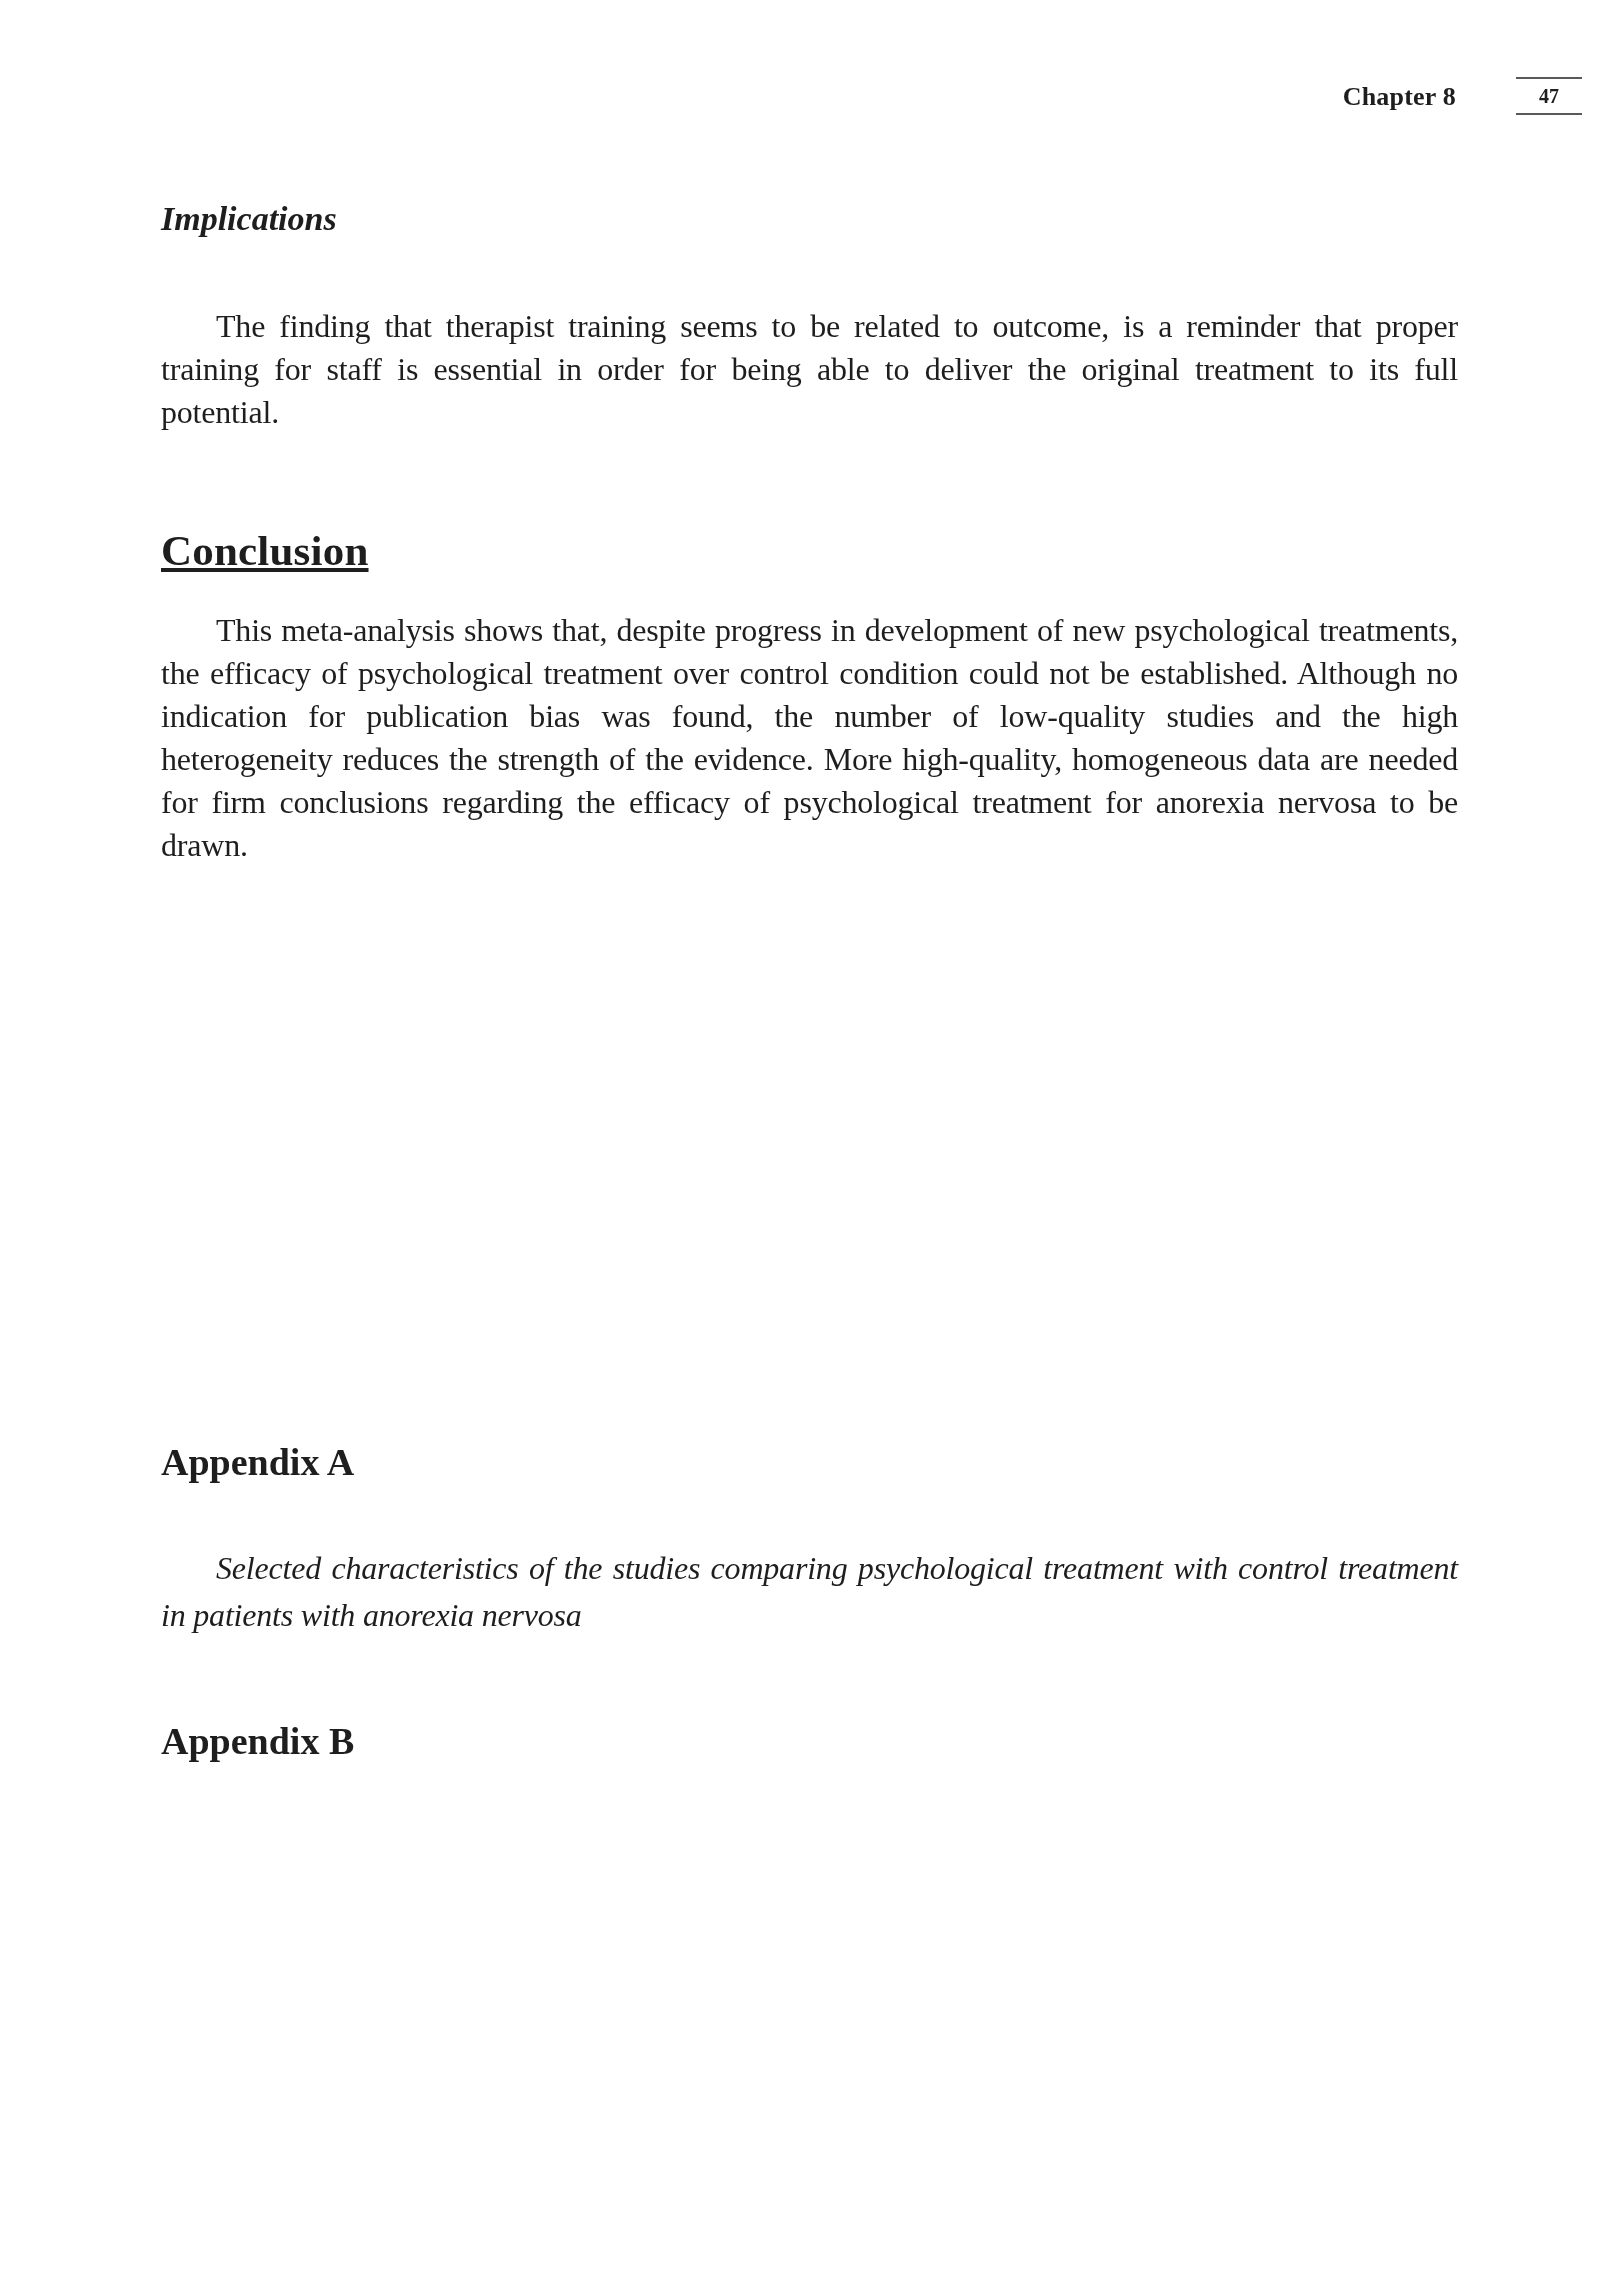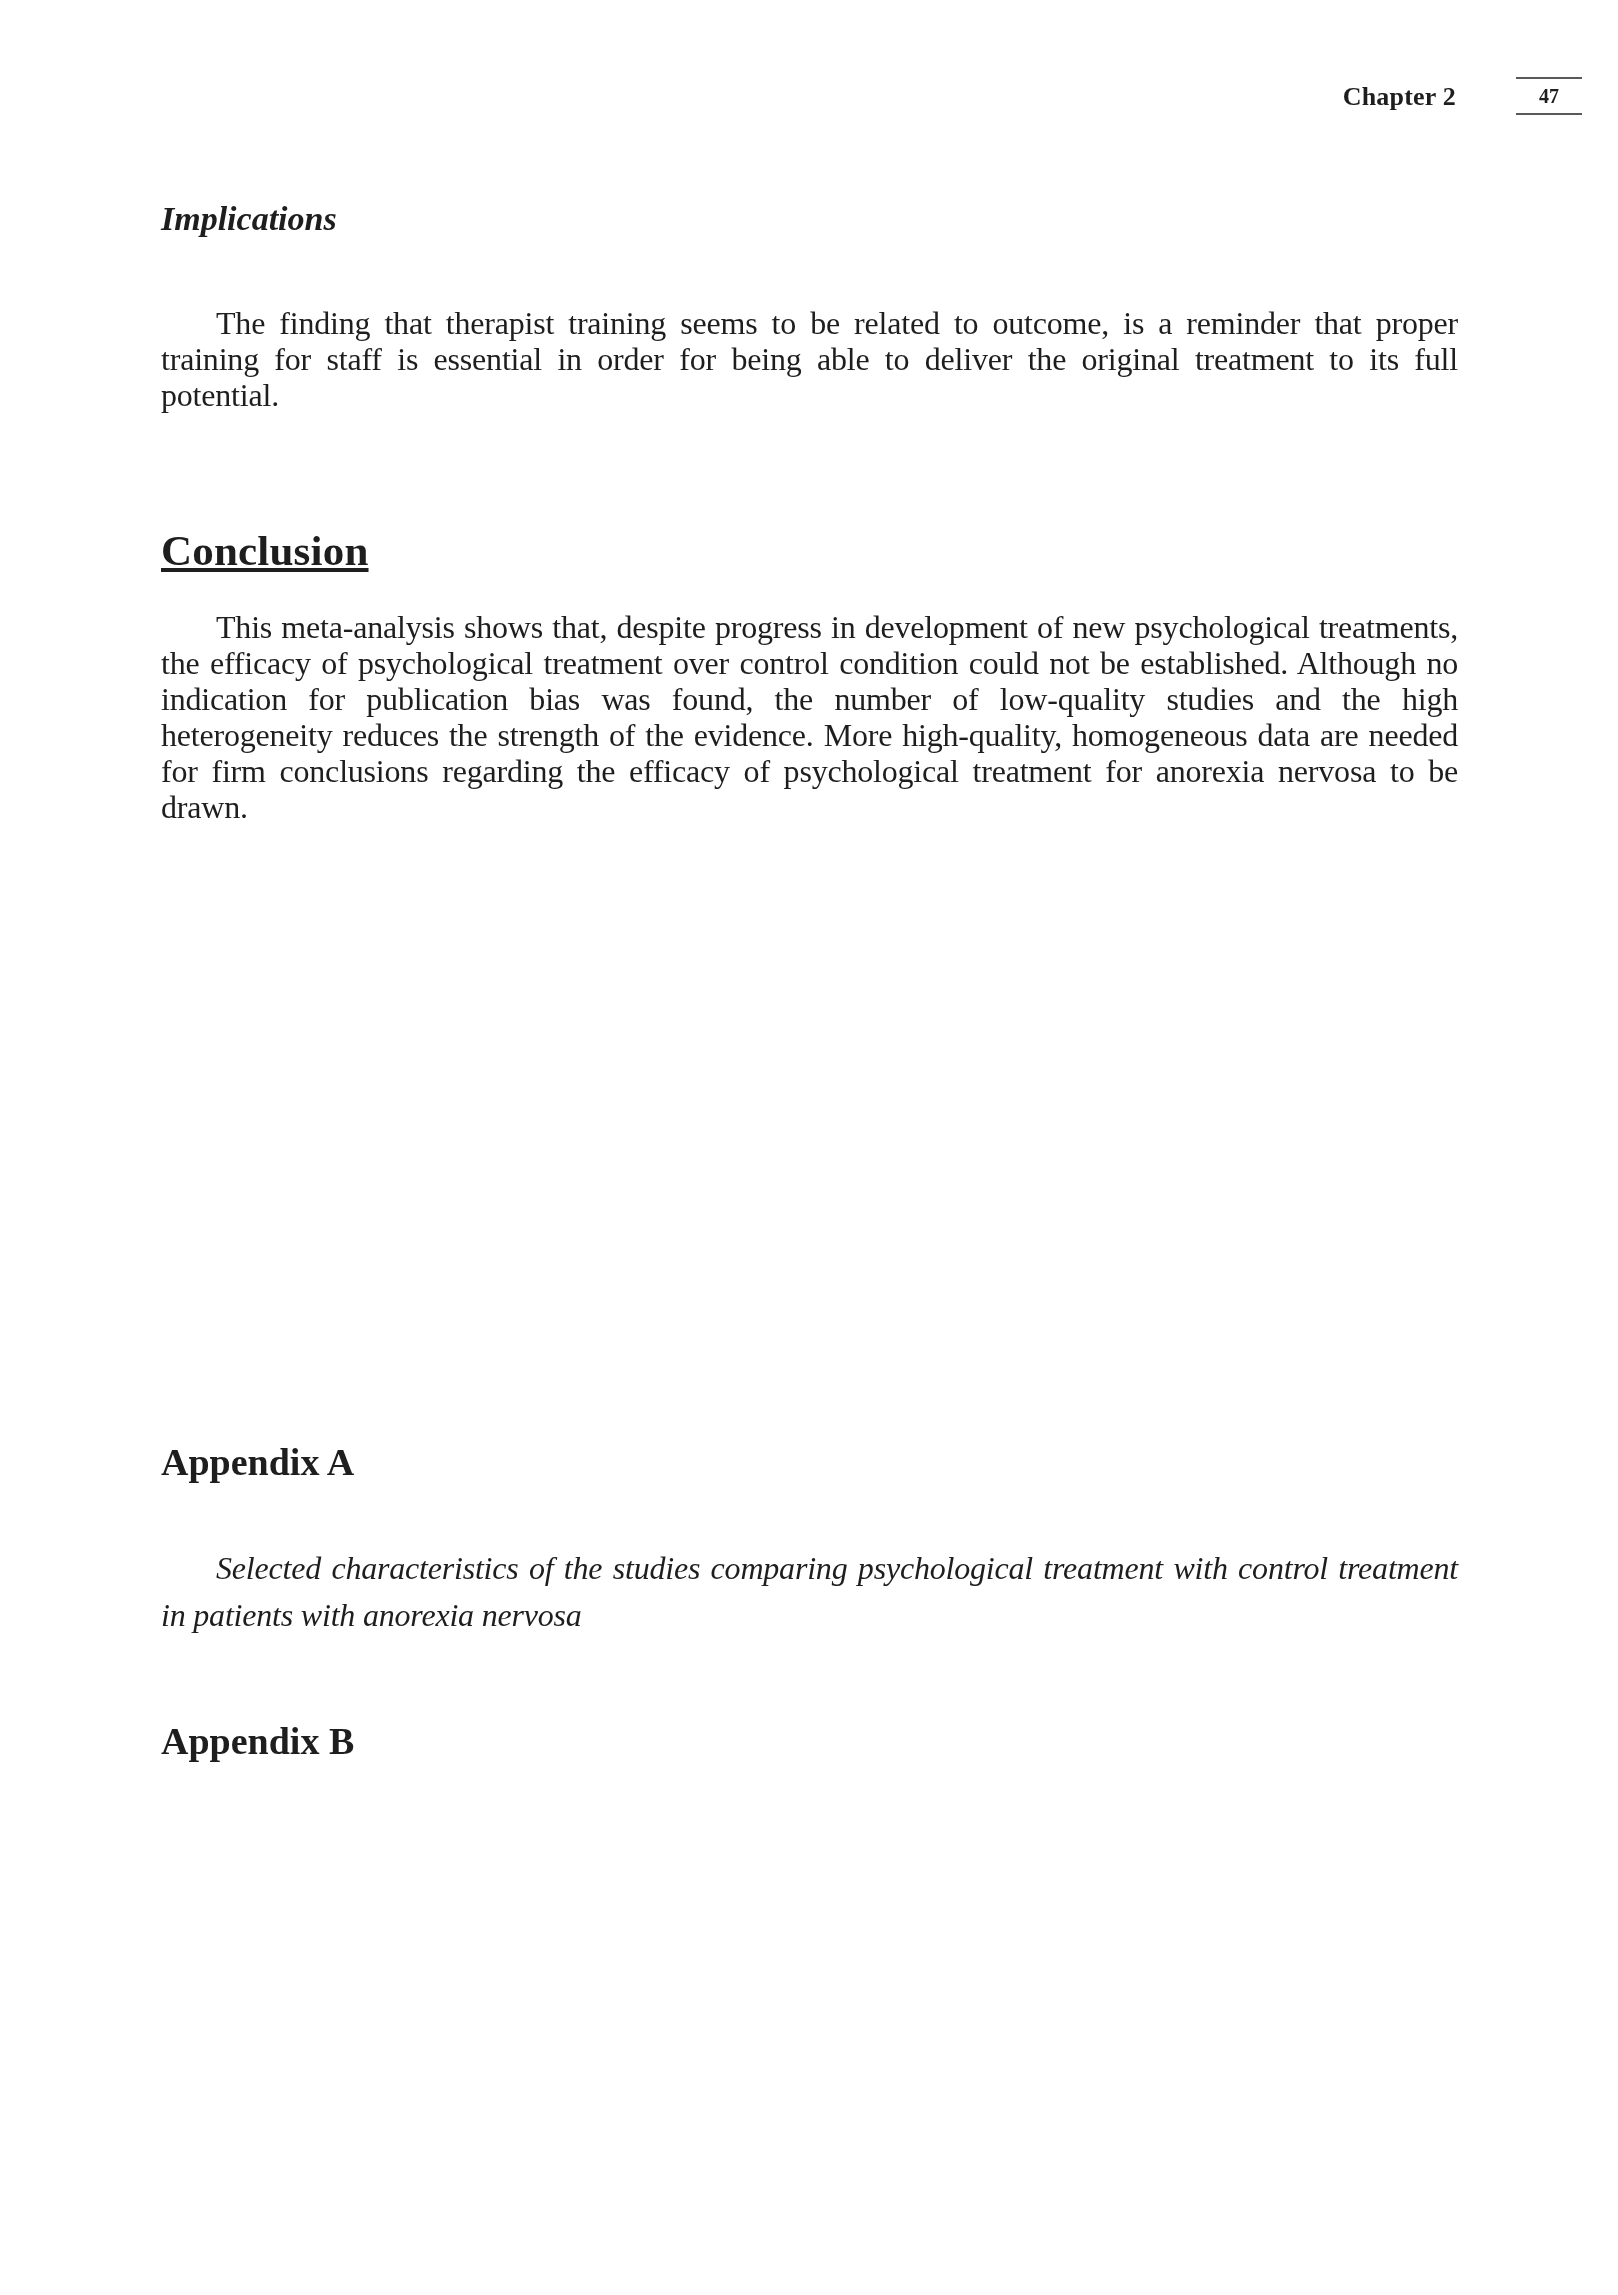--- a/index.html
+++ b/index.html
@@ -61,21 +61,21 @@
     line-height: 51px;
     letter-spacing: 0.2px;
   }
   .appendix-heading {
     font-weight: bold;
     font-size: 38px;
     line-height: 37px;
   }
   .body-para {
     font-size: 32px;
-    line-height: 36px;
+    line-height: 43px;
     text-align: justify;
     text-indent: 55px;
     letter-spacing: -0.2px;
     word-spacing: 0.4px;
   }
   .appendix-desc {
     font-style: italic;
     font-size: 32px;
     line-height: 47px;
     text-align: justify;
@@ -91,21 +91,21 @@
   #appendix-a-desc      { top: 1530px; margin-top: 15px; }
   #appendix-b-heading   { top: 1723px; }
   #appendix-b-desc      { top: 1808px; }
 </style>
 </head>
 <body>
 
 <div class="page">
 
   <header class="page-header">
-    <span class="chapter-label">Chapter 2</span>
+    <span class="chapter-label">Chapter 8</span>
     <span class="page-number-box">
       <span class="page-number">47</span>
     </span>
   </header>
 
   <h3 class="block subsection-heading" id="implications-heading">Implications</h3>
 
   <p class="block body-para" id="implications-body">The finding that therapist training seems to be related to outcome, is a reminder that proper training for staff is essential in order for being able to deliver the original treatment to its full potential.</p>
 
   <h2 class="block section-heading" id="conclusion-heading">Conclusion</h2>

